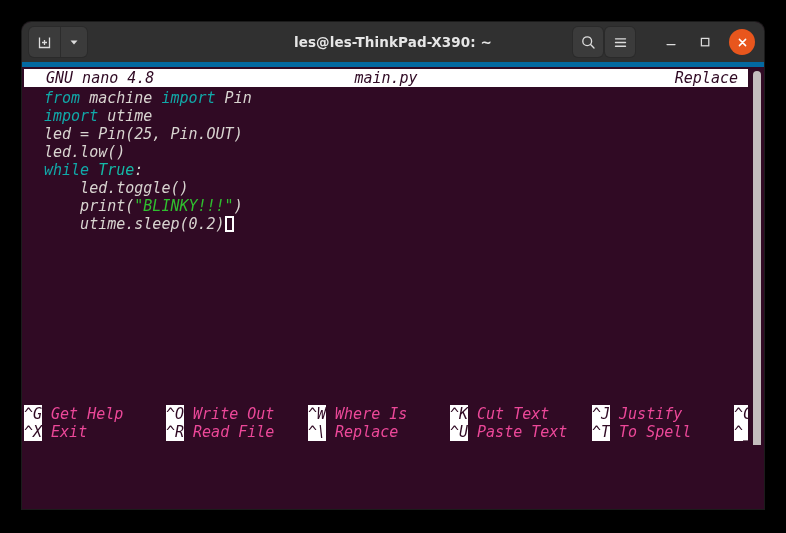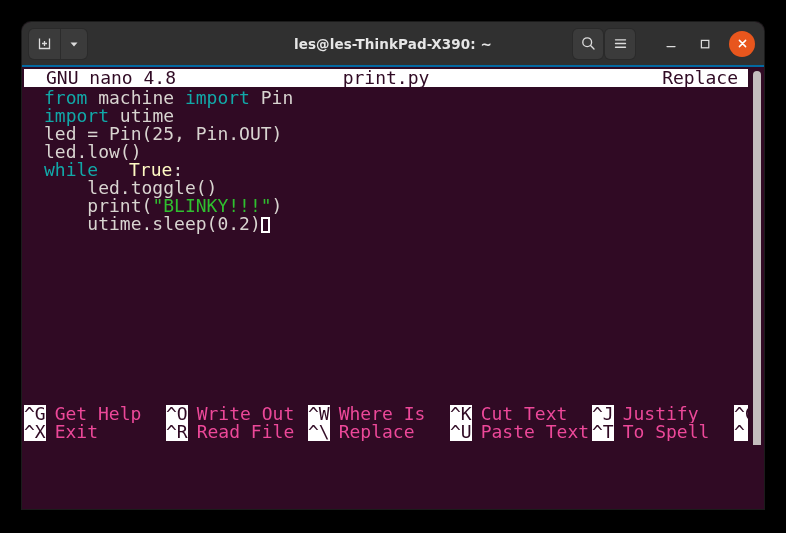--- a/index.html
+++ b/index.html
@@ -27,21 +27,21 @@
     overflow: hidden;
     background: #300a24;
     box-shadow: 0 0 0 1px #1b1b1b;
   }
 
   
   .titlebar {
     position: relative;
     height: 45px;
     background: #303030;
-    border-bottom: 2px solid #0369a1;
+    border-bottom: 5px solid #0369a1;
     display: flex;
     align-items: center;
     padding: 0 7px;
     box-sizing: border-box;
   }
   .tb-left {
     display: flex;
     align-items: center;
     flex: 0 0 auto;
     z-index: 2;
@@ -107,22 +107,23 @@
   }
   .gap-before-min { margin-left: 18px; }
 
   
   .term {
     position: relative;
     height: 378px;
     background: #300a24;
     overflow: hidden;
     font-family: "DejaVu Sans Mono", monospace;
-    font-size: 18px;
+    font-size: 15px;
     line-height: 18px;
+    font-style: italic;
   }
   .term-inner {
     position: absolute;
     left: 0; top: 0;
     right: 14px;
     bottom: 0;
   }
 
   
   .nano-header {
@@ -147,21 +148,21 @@
     position: absolute;
     left: 22px;
     top: 22px;
     right: 16px;
     white-space: pre;
     color: #d8d4d0;
   }
   .code .ln { height: 18px; white-space: pre; }
 
   .k-kw   { color: #11a8a8; }           
-  .k-const{ color: #fef9c3; margin-left: 20px; }           
+  .k-const{ color: #14b8a6; }           
   .k-str  { color: #2fbf2f; }           
   .k-txt  { color: #d8d4d0; }           
 
   .cursor {
     display: inline-block;
     width: 9px;
     height: 16px;
     vertical-align: -3px;
     box-sizing: border-box;
     border: 2px solid #ffffff;
@@ -292,21 +293,21 @@
       </div>
 
     </div>
   </div>
 
   <div class="term">
     <div class="term-inner">
 
       <div class="nano-header">
         <span class="nh-left">GNU nano 4.8</span>
-        <span class="nh-center">print.py</span>
+        <span class="nh-center">main.py</span>
         <span class="nh-right">Replace</span>
       </div>
 
       <div class="code" id="code-area"><div class="ln"><span class="k-kw">from</span><span class="k-txt"> machine </span><span class="k-kw">import</span><span class="k-txt"> Pin</span></div><div class="ln"><span class="k-kw">import</span><span class="k-txt"> utime</span></div><div class="ln"><span class="k-txt">led = Pin(25, Pin.OUT)</span></div><div class="ln"><span class="k-txt">led.low()</span></div><div class="ln"><span class="k-kw">while</span><span class="k-txt"> </span><span class="k-const">True</span><span class="k-txt">:</span></div><div class="ln"><span class="k-txt">    led.toggle()</span></div><div class="ln"><span class="k-txt">    print(</span><span class="k-str">"BLINKY!!!"</span><span class="k-txt">)</span></div><div class="ln"><span class="k-txt">    utime.sleep(0.2)</span><span class="cursor"></span></div></div>
 
       <div class="nano-footer">
         <div class="sc-row r1" id="sc-row-1"><div class="sc-item col-w"><span class="sc-key">^G</span><span class="sc-label">Get Help</span></div><div class="sc-item col-w"><span class="sc-key">^O</span><span class="sc-label">Write Out</span></div><div class="sc-item col-w"><span class="sc-key">^W</span><span class="sc-label">Where Is</span></div><div class="sc-item col-w"><span class="sc-key">^K</span><span class="sc-label">Cut Text</span></div><div class="sc-item col-w"><span class="sc-key">^J</span><span class="sc-label">Justify</span></div><div class="sc-item col-w last"><span class="sc-key">^C</span></div></div>
         <div class="sc-row r2" id="sc-row-2"><div class="sc-item col-w"><span class="sc-key">^X</span><span class="sc-label">Exit</span></div><div class="sc-item col-w"><span class="sc-key">^R</span><span class="sc-label">Read File</span></div><div class="sc-item col-w"><span class="sc-key">^\</span><span class="sc-label">Replace</span></div><div class="sc-item col-w"><span class="sc-key">^U</span><span class="sc-label">Paste Text</span></div><div class="sc-item col-w"><span class="sc-key">^T</span><span class="sc-label">To Spell</span></div><div class="sc-item col-w last"><span class="sc-key">^_</span></div></div>
       </div>
 

